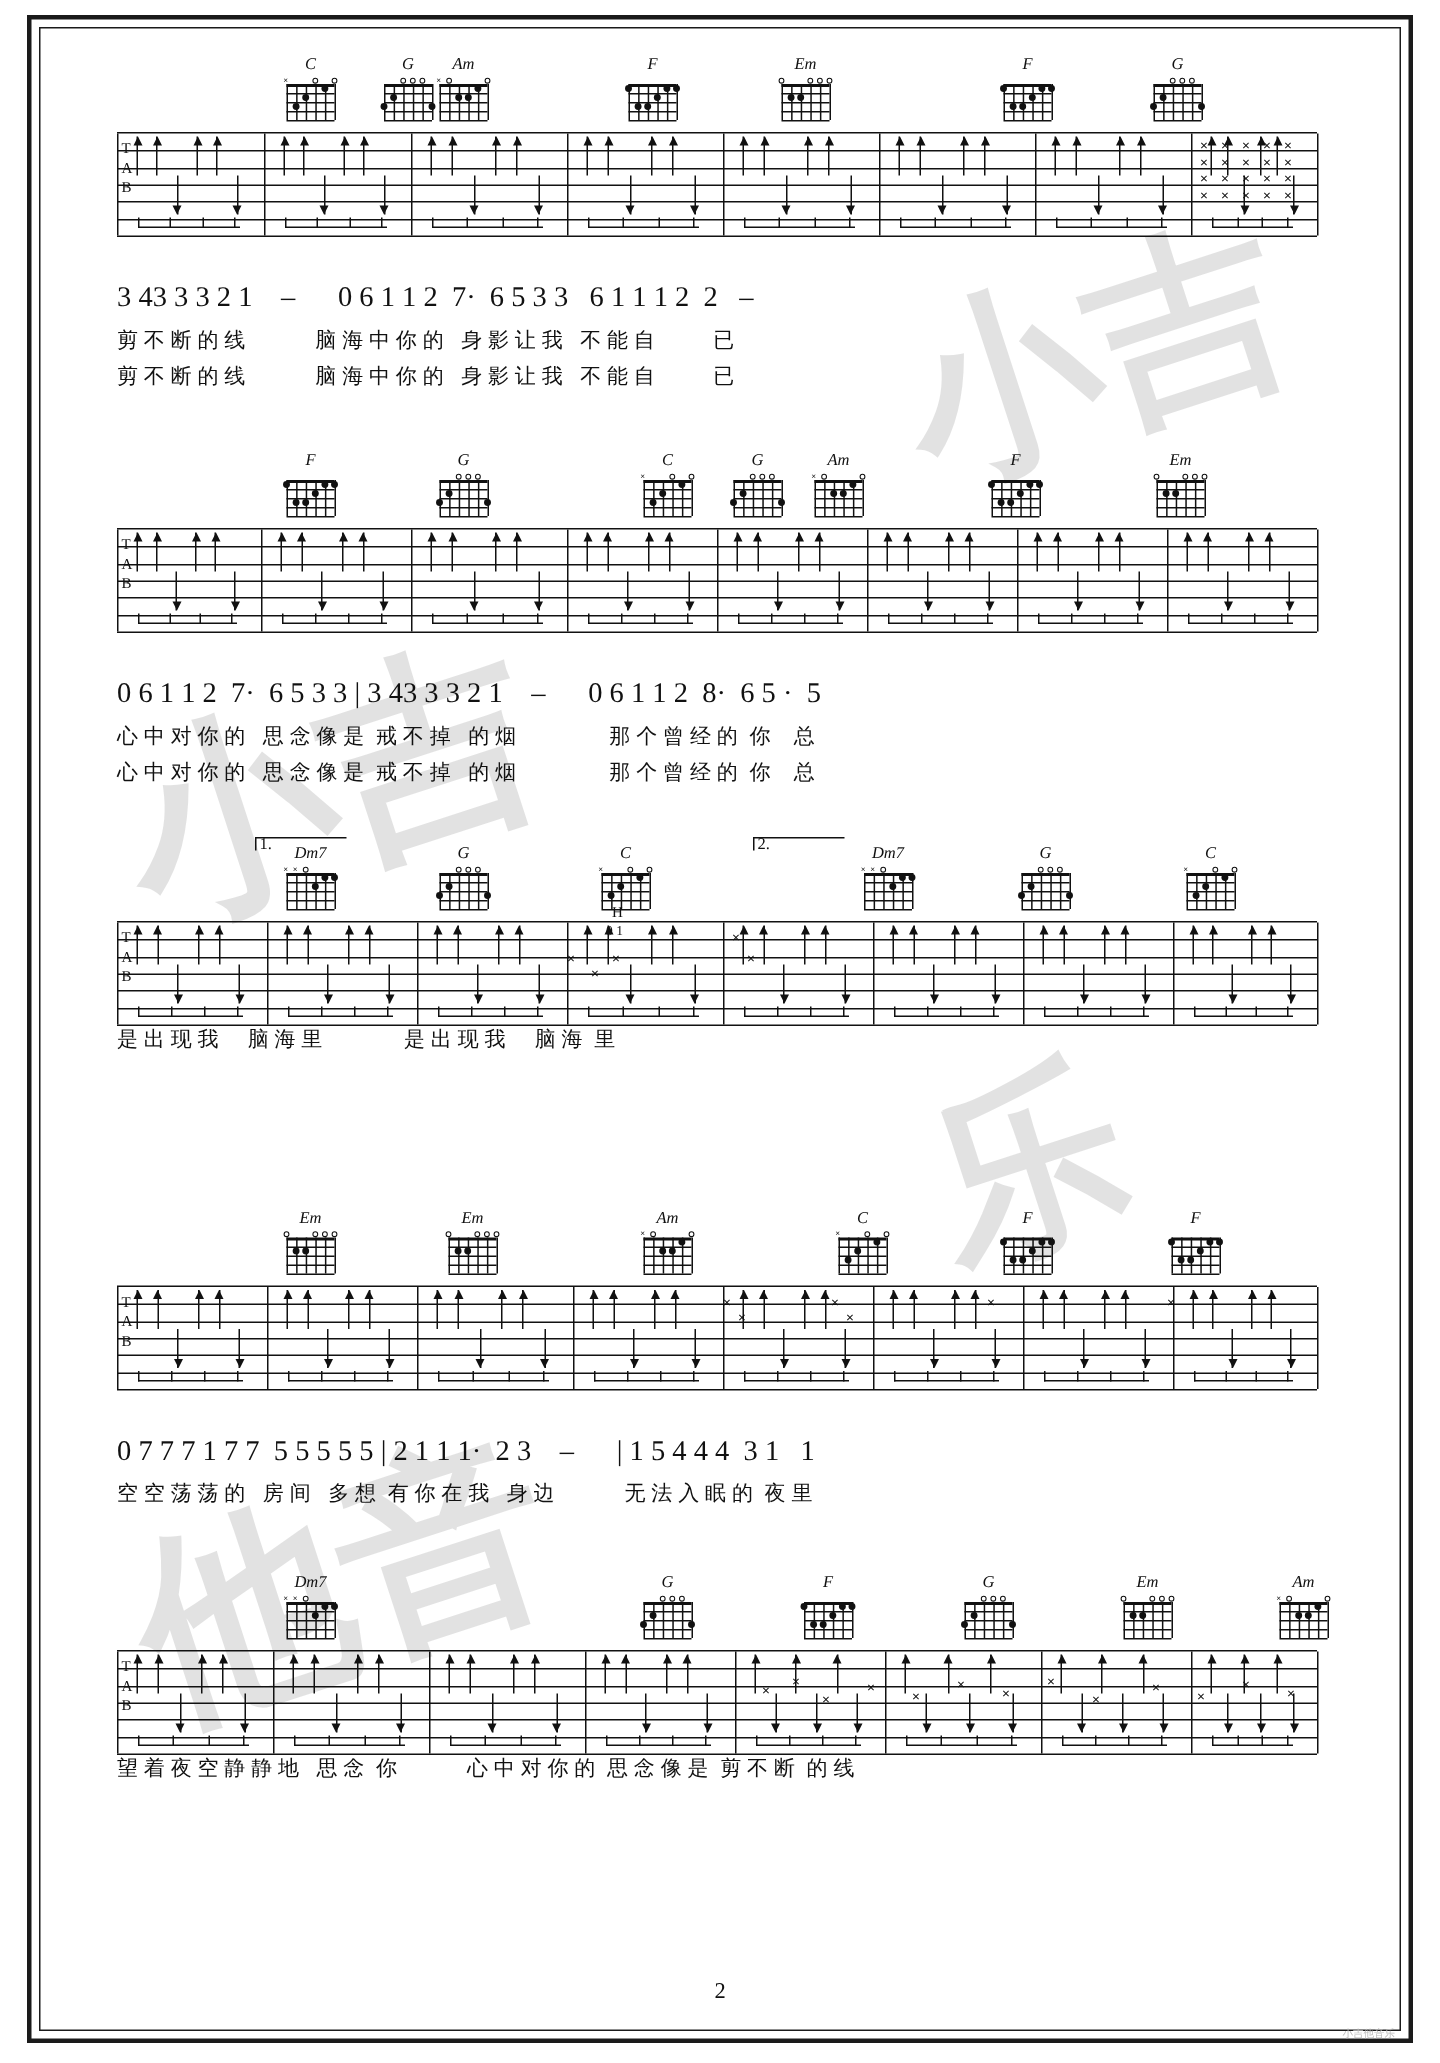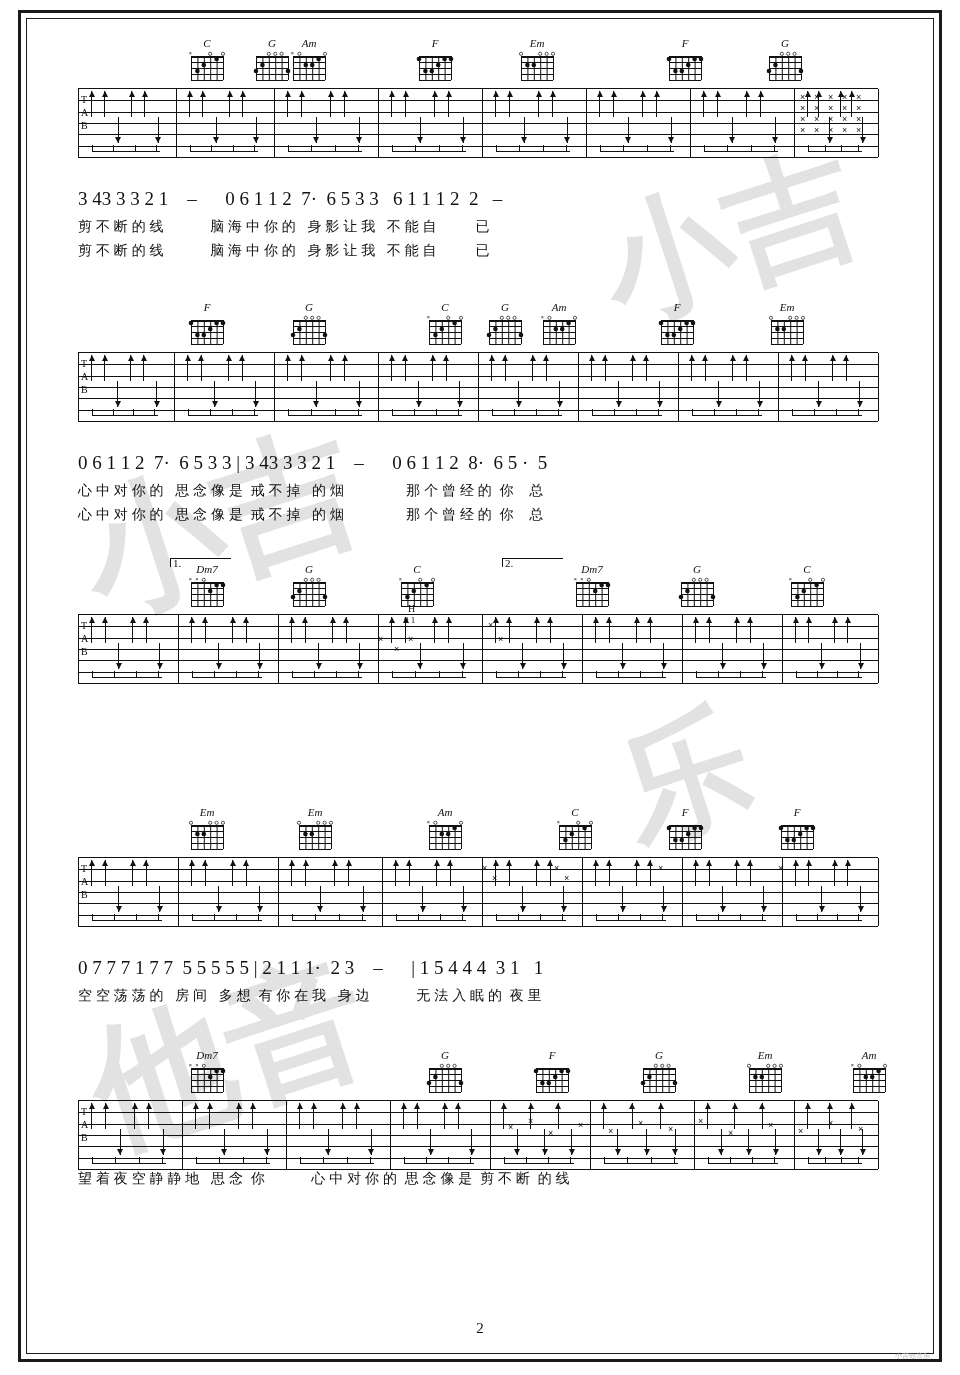--- a/index.html
+++ b/index.html
@@ -1062,20 +1062,21 @@
         <div class="stem" style="left: 718px; top: 56px; height: 7px;"></div>
         <div class="stem" style="left: 738.667px; top: 56px; height: 7px;"></div>
         <div class="stem" style="left: 759.333px; top: 56px; height: 7px;"></div>
         <div class="stem" style="left: 780px; top: 56px; height: 7px;"></div>
         <div class="xmark" style="left: 300px; top: 20px;">×</div>
         <div class="xmark" style="left: 316px; top: 30px;">×</div>
         <div class="xmark" style="left: 330px; top: 20px;">×</div>
         <div class="xmark" style="left: 410px; top: 6px;">×</div>
         <div class="xmark" style="left: 420px; top: 20px;">×</div>
       </div>
+    <div class="lyricline">是 出 现 我     脑 海 里              是 出 现 我     脑 海  里</div>
   </div>
 
   <div class="system" id="sys4" style="top:805px;">
     <div class="chordrow">
         <div class="chord" style="left: 102px; top: 2px;">
           <div class="cname">Em</div>
           <div>
             <svg width="44" height="40" viewBox="0 0 44 40">
               <rect x="6" y="6" width="32" height="2" fill="#111"></rect>
               <rect x="6" y="12" width="32" height="1" fill="#111"></rect>

